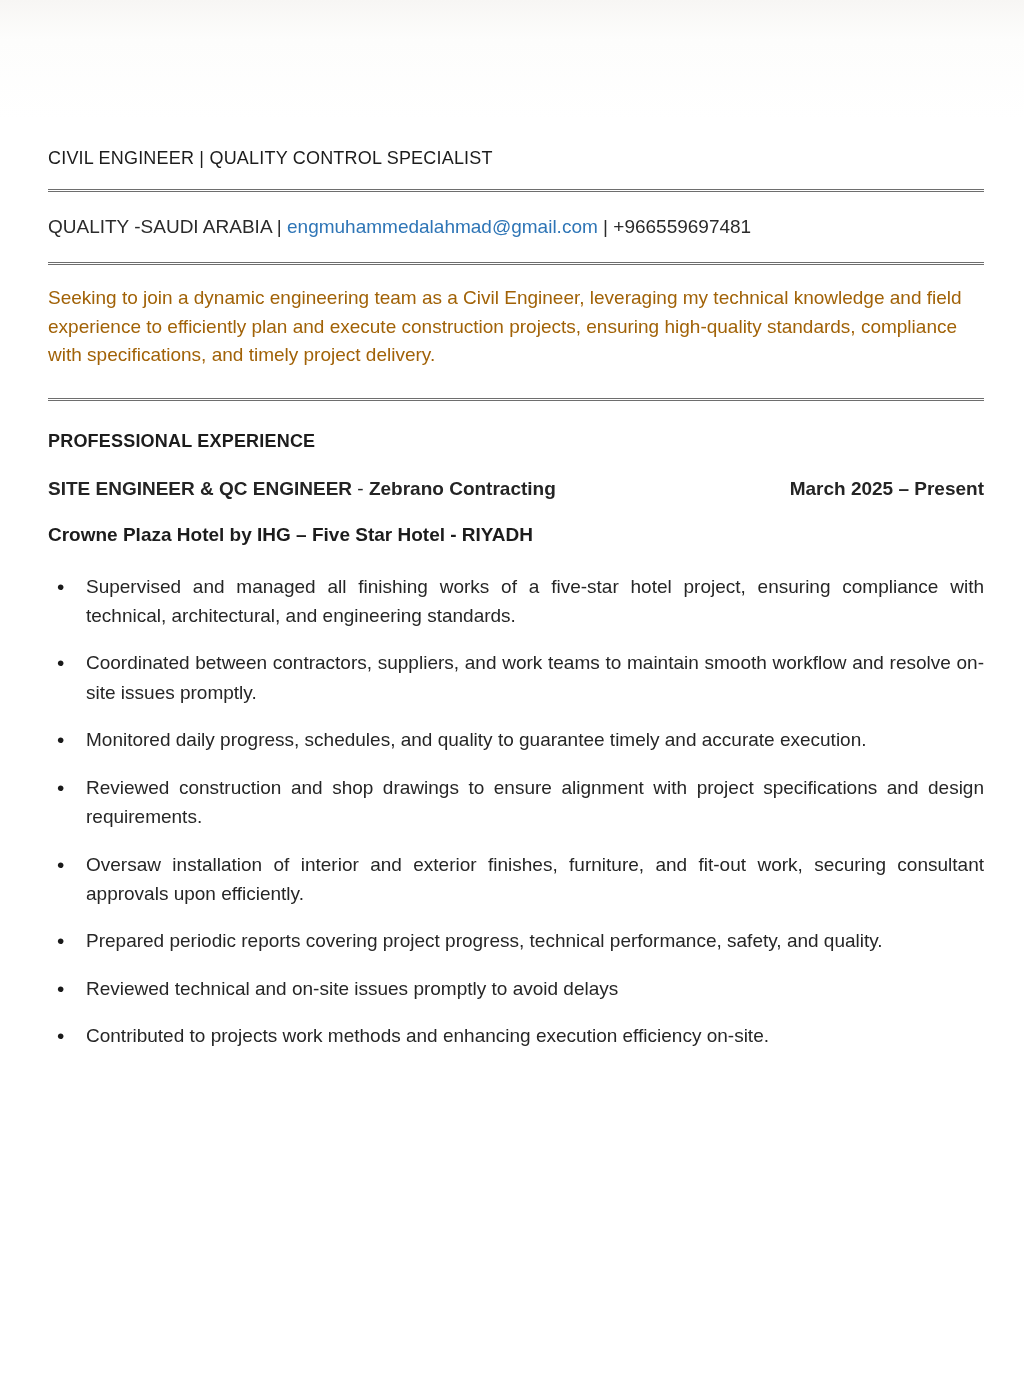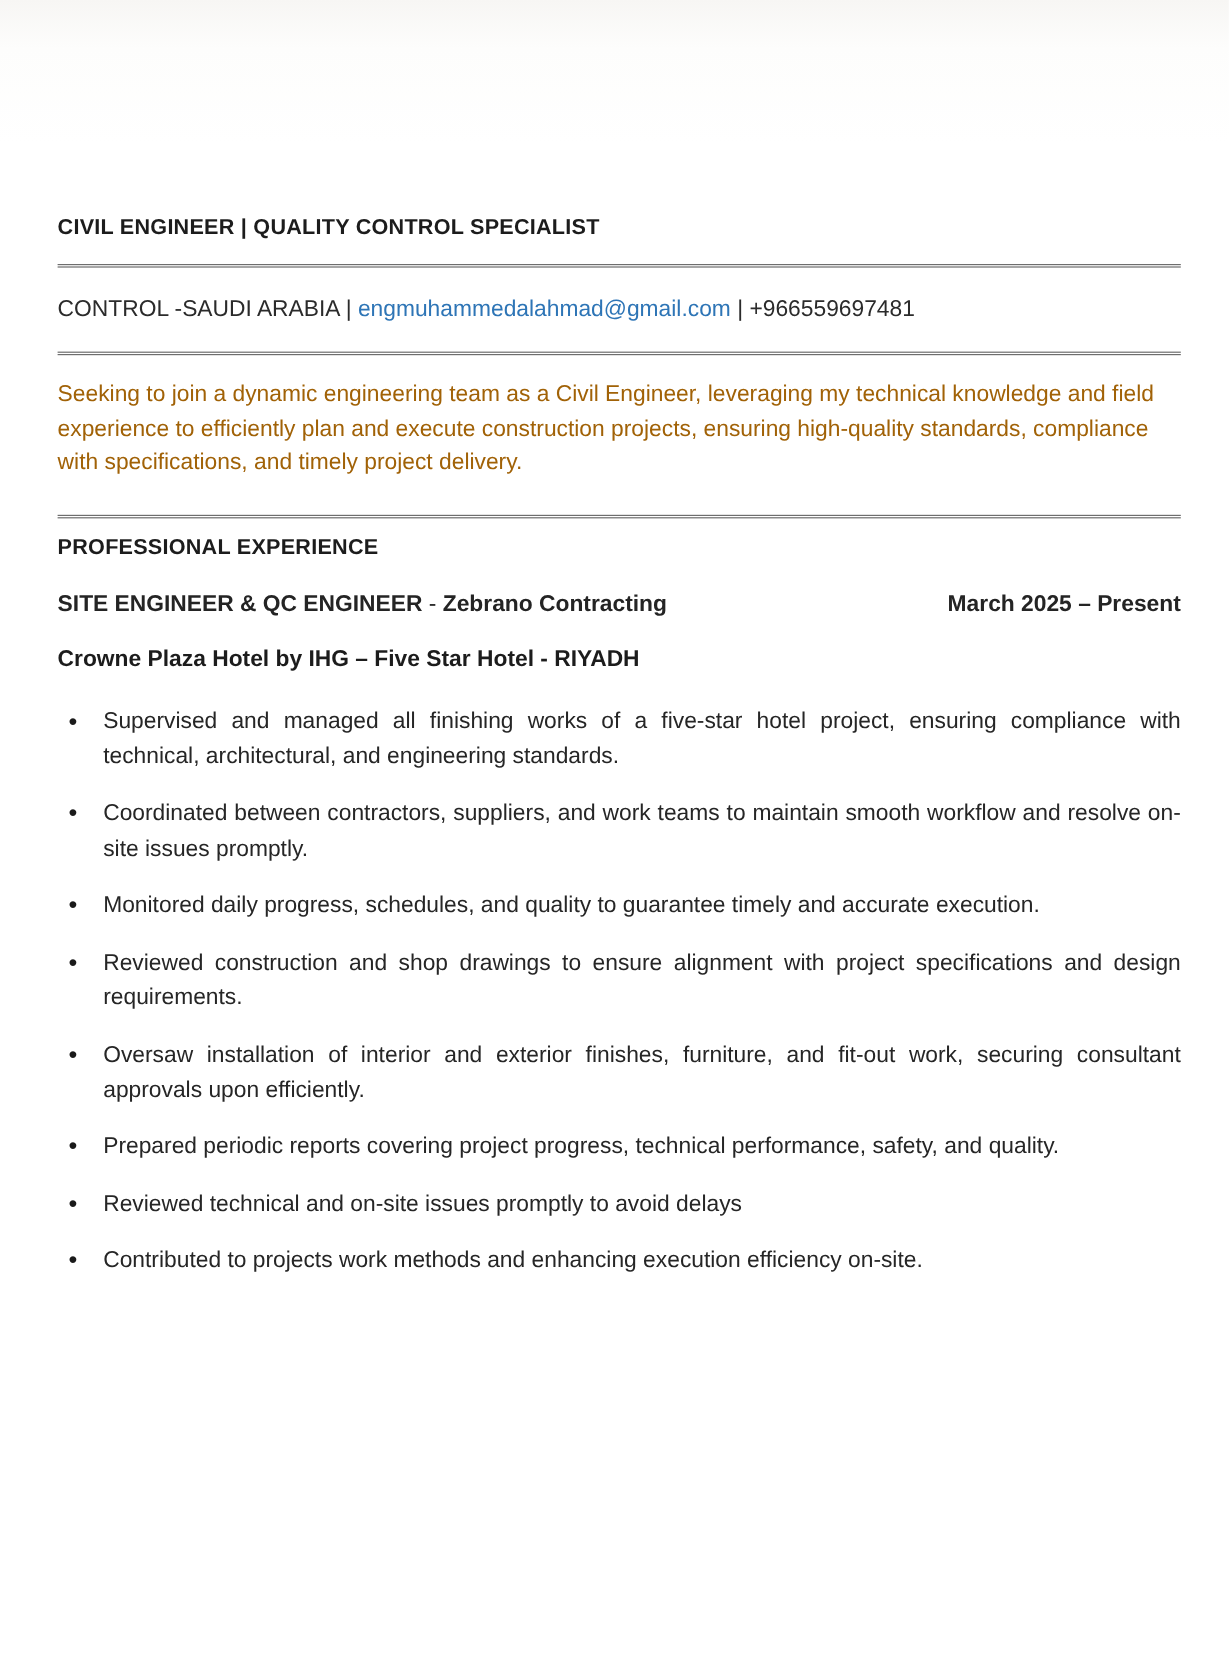--- a/index.html
+++ b/index.html
@@ -16,23 +16,23 @@
     padding: 136px 40px 60px 48px;
   }
   .name {
     margin: 0;
     font-size: 40px;
     font-weight: 800;
     letter-spacing: 0.3px;
     color: #141414;
   }
   .subtitle {
-    margin-top: 43px;
+    margin-top: 12px;
     font-size: 18px;
-    font-weight: 700;
+    font-weight: 400;
     letter-spacing: 0.2px;
     color: #1c1c1c;
   }
   .rule {
     height: 3px;
     border-top: 1px solid #6e6e6e;
     border-bottom: 1px solid #6e6e6e;
   }
   .rule-1 { margin-top: 20px; }
   .rule-2 { margin-top: 24px; }
@@ -47,21 +47,21 @@
     text-decoration: none;
     cursor: pointer;
   }
   .summary {
     font-size: 19px;
     line-height: 1.5;
     color: #a16207;
     max-width: 930px;
   }
   .section-title {
-    margin-top: 14px;
+    margin-top: 30px;
     font-size: 18px;
     font-weight: 700;
     letter-spacing: 0.2px;
     color: #1c1c1c;
   }
   .job-row {
     margin-top: 26px;
     display: flex;
     justify-content: space-between;
     align-items: baseline;
@@ -105,21 +105,21 @@
 <body>
 
 <div class="page">
 
 
   <div class="subtitle">CIVIL ENGINEER | QUALITY CONTROL SPECIALIST</div>
 
   <div class="rule rule-1"></div>
 
   <div class="contact">
-    <span>CONTROL -SAUDI ARABIA</span><span> | </span><a class="email-link">engmuhammedalahmad@gmail.com</a><span> | </span><span>+966559697481</span>
+    <span>QUALITY -SAUDI ARABIA</span><span> | </span><a class="email-link">engmuhammedalahmad@gmail.com</a><span> | </span><span>+966559697481</span>
   </div>
 
   <div class="rule rule-2"></div>
 
   <p class="summary">Seeking to join a dynamic engineering team as a Civil Engineer, leveraging my technical knowledge and field experience to efficiently plan and execute construction projects, ensuring high-quality standards, compliance with specifications, and timely project delivery.</p>
 
   <div class="rule rule-3"></div>
 
   <div class="section-title">PROFESSIONAL EXPERIENCE</div>
 

